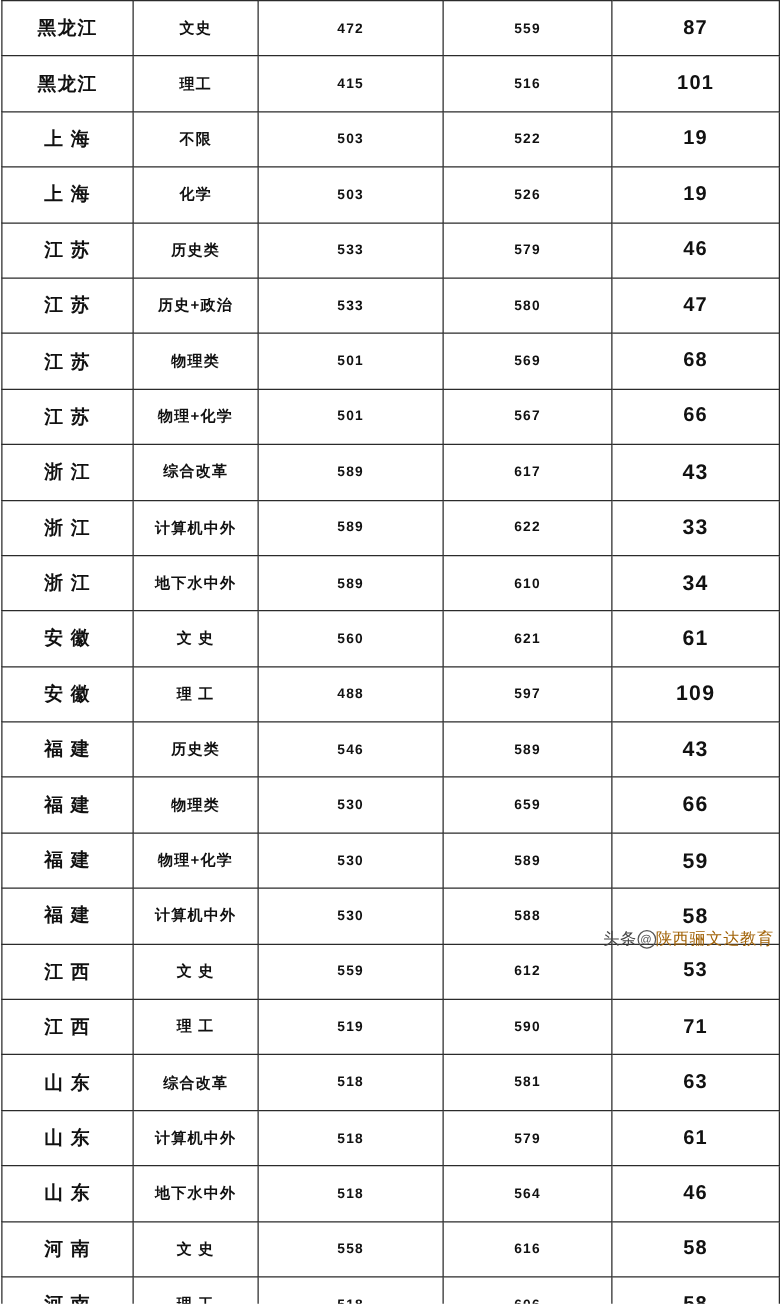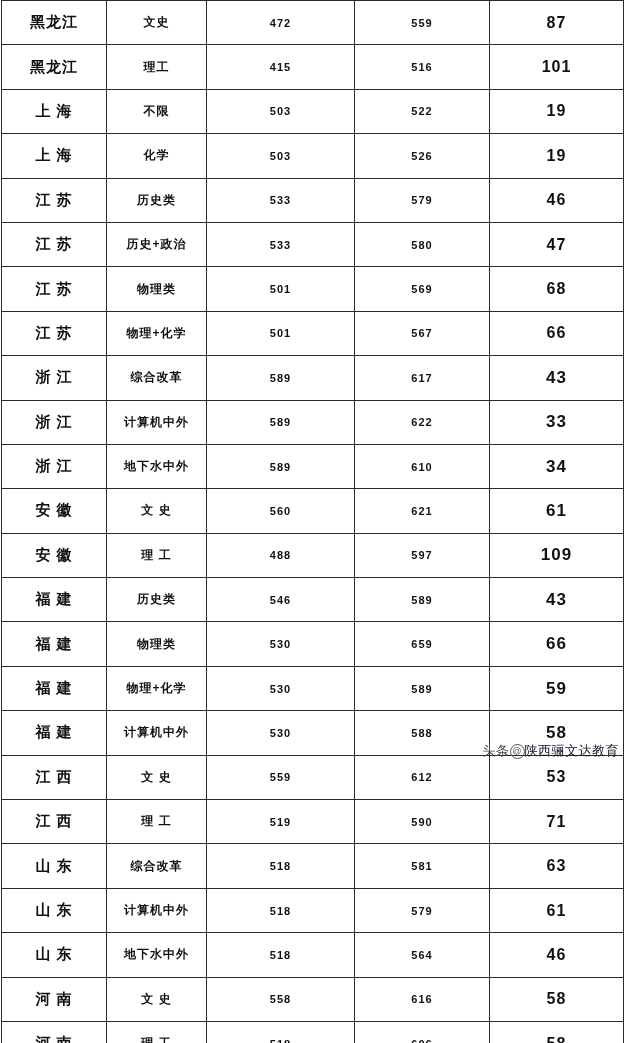--- a/index.html
+++ b/index.html
@@ -85,21 +85,21 @@
     width: 13px;
     height: 13px;
     border: 1px solid #555;
     border-radius: 50%;
     font-size: 9px;
     line-height: 13px;
     text-align: center;
     color: #555;
   }
   .wm-name {
-    color: #0f172a;
+    color: #a16207;
     font-weight: normal;
   }
 </style>
 </head>
 <body>
 
 <div class="sheet">
 
   <table class="score-table">
     <colgroup>

